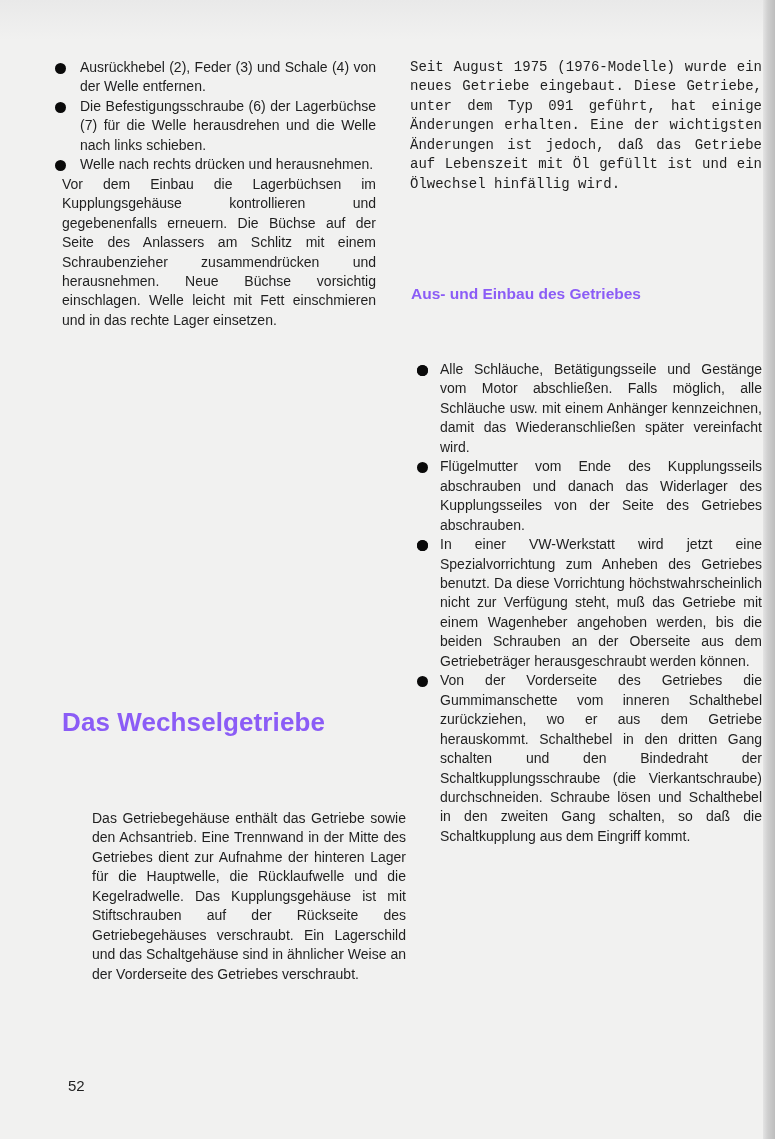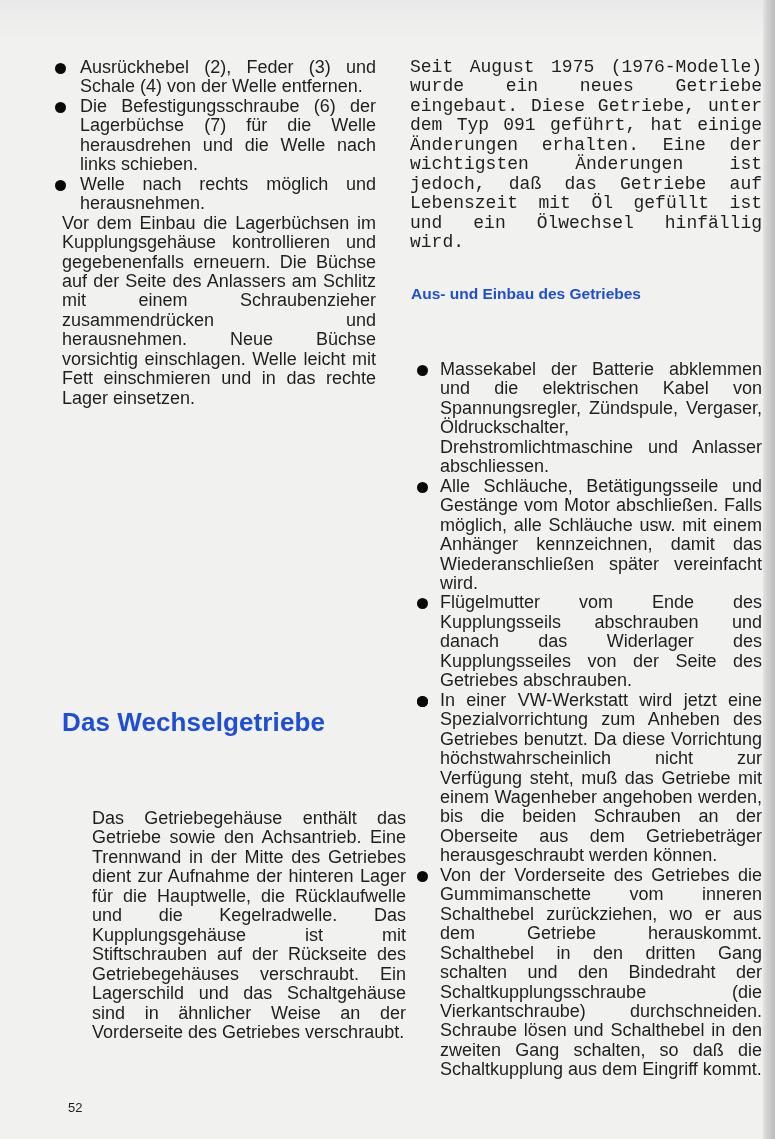--- a/index.html
+++ b/index.html
@@ -10,60 +10,60 @@
       color: #1f1f1f;
     }
     .gutter {
       position: absolute; top: 0; right: 0; width: 12px; height: 1139px;
       background: linear-gradient(to right, #e4e4e4 0%, #cfcfcf 40%, #bdbdbd 100%);
     }
     .topshade {
       position: absolute; top: 0; left: 0; width: 775px; height: 40px;
       background: linear-gradient(to bottom, #e9e9e9, rgba(241,241,240,0));
     }
-    .col { position: absolute; font-size: 18px; line-height: 19.45px; }
+    .col { position: absolute; font-size: 14px; line-height: 19.45px; }
     .col p { margin: 0; text-align: justify; text-align-last: left; }
     .left { left: 62px; width: 314px; }
     .right { left: 410px; width: 352px; }
 
     ul.bullets { list-style: none; margin: 0; padding: 0; }
     ul.bullets li { position: relative; text-align: justify; text-align-last: left; }
     .left ul.bullets li { padding-left: 18px; }
     .right ul.bullets li { padding-left: 30px; }
     .bullet-dot {
       position: absolute; top: 5px; width: 11px; height: 11px; border-radius: 50%;
       background: #0a0a0a;
     }
     .left .bullet-dot { left: -7px; }
     .right .bullet-dot { left: 7px; }
 
-    h2 { margin: 0; font-weight: bold; color: #1d4ed8; }
+    h2 { margin: 0; font-weight: bold; color: #8b5cf6; }
     .h-main { position: absolute; left: 62px; top: 707px; font-size: 26px; letter-spacing: 0.1px; }
     .h-sub { position: absolute; left: 411px; top: 285px; font-size: 15.5px; }
-    .page-number { position: absolute; left: 68px; top: 1100px; font-size: 13px; }
+    .page-number { position: absolute; left: 68px; top: 1077px; font-size: 15px; }
   </style>
 </head>
 <body>
 
 <div class="topshade"></div>
 <div class="gutter"></div>
 
 <div class="col left" style="top:58px;">
   <ul class="bullets">
     <li>
       <span class="bullet-dot"></span>
       <span>Ausrückhebel (2), Feder (3) und Schale (4) von der Welle entfernen.</span>
     </li>
     <li>
       <span class="bullet-dot"></span>
       <span>Die Befestigungsschraube (6) der Lagerbüchse (7) für die Welle herausdrehen und die Welle nach links schieben.</span>
     </li>
     <li>
       <span class="bullet-dot"></span>
-      <span>Welle nach rechts möglich und herausnehmen.</span>
+      <span>Welle nach rechts drücken und herausnehmen.</span>
     </li>
   </ul>
   <p>Vor dem Einbau die Lagerbüchsen im Kupplungsgehäuse kontrollieren und gegebenenfalls erneuern. Die Büchse auf der Seite des Anlassers am Schlitz mit einem Schraubenzieher zusammendrücken und herausnehmen. Neue Büchse vorsichtig einschlagen. Welle leicht mit Fett einschmieren und in das rechte Lager einsetzen.</p>
 </div>
 
 <h2 class="h-main">Das Wechselgetriebe</h2>
 
 <div class="col left" style="top:809px;margin-left:30px;">
   <p>Das Getriebegehäuse enthält das Getriebe sowie den Achsantrieb. Eine Trennwand in der Mitte des Getriebes dient zur Aufnahme der hinteren Lager für die Hauptwelle, die Rücklaufwelle und die Kegelradwelle. Das Kupplungsgehäuse ist mit Stiftschrauben auf der Rückseite des Getriebegehäuses verschraubt. Ein Lagerschild und das Schaltgehäuse sind in ähnlicher Weise an der Vorderseite des Getriebes verschraubt.</p>
 </div>
@@ -73,21 +73,20 @@
 <div class="col right" style="top:58px;font-family:Liberation Mono, monospace;">
   <p>Seit August 1975 (1976-Modelle) wurde ein neues Getriebe eingebaut. Diese Getriebe, unter dem Typ 091 geführt, hat einige Änderungen erhalten. Eine der wichtigsten Änderungen ist jedoch, daß das Getriebe auf Lebenszeit mit Öl gefüllt ist und ein Ölwechsel hinfällig wird.</p>
 </div>
 
 <h2 class="h-sub">Aus- und Einbau des Getriebes</h2>
 
 <div class="col right" style="top:360px;">
   <ul class="bullets">
     <li>
       <span class="bullet-dot"></span>
-      <span>Massekabel der Batterie abklemmen und die elektrischen Kabel von Spannungsregler, Zündspule, Vergaser, Öldruckschalter, Drehstromlichtmaschine und Anlasser abschliessen.</span>
     </li>
     <li>
       <span class="bullet-dot"></span>
       <span>Alle Schläuche, Betätigungsseile und Gestänge vom Motor abschließen. Falls möglich, alle Schläuche usw. mit einem Anhänger kennzeichnen, damit das Wiederanschließen später vereinfacht wird.</span>
     </li>
     <li>
       <span class="bullet-dot"></span>
       <span>Flügelmutter vom Ende des Kupplungsseils abschrauben und danach das Widerlager des Kupplungsseiles von der Seite des Getriebes abschrauben.</span>
     </li>
     <li>

